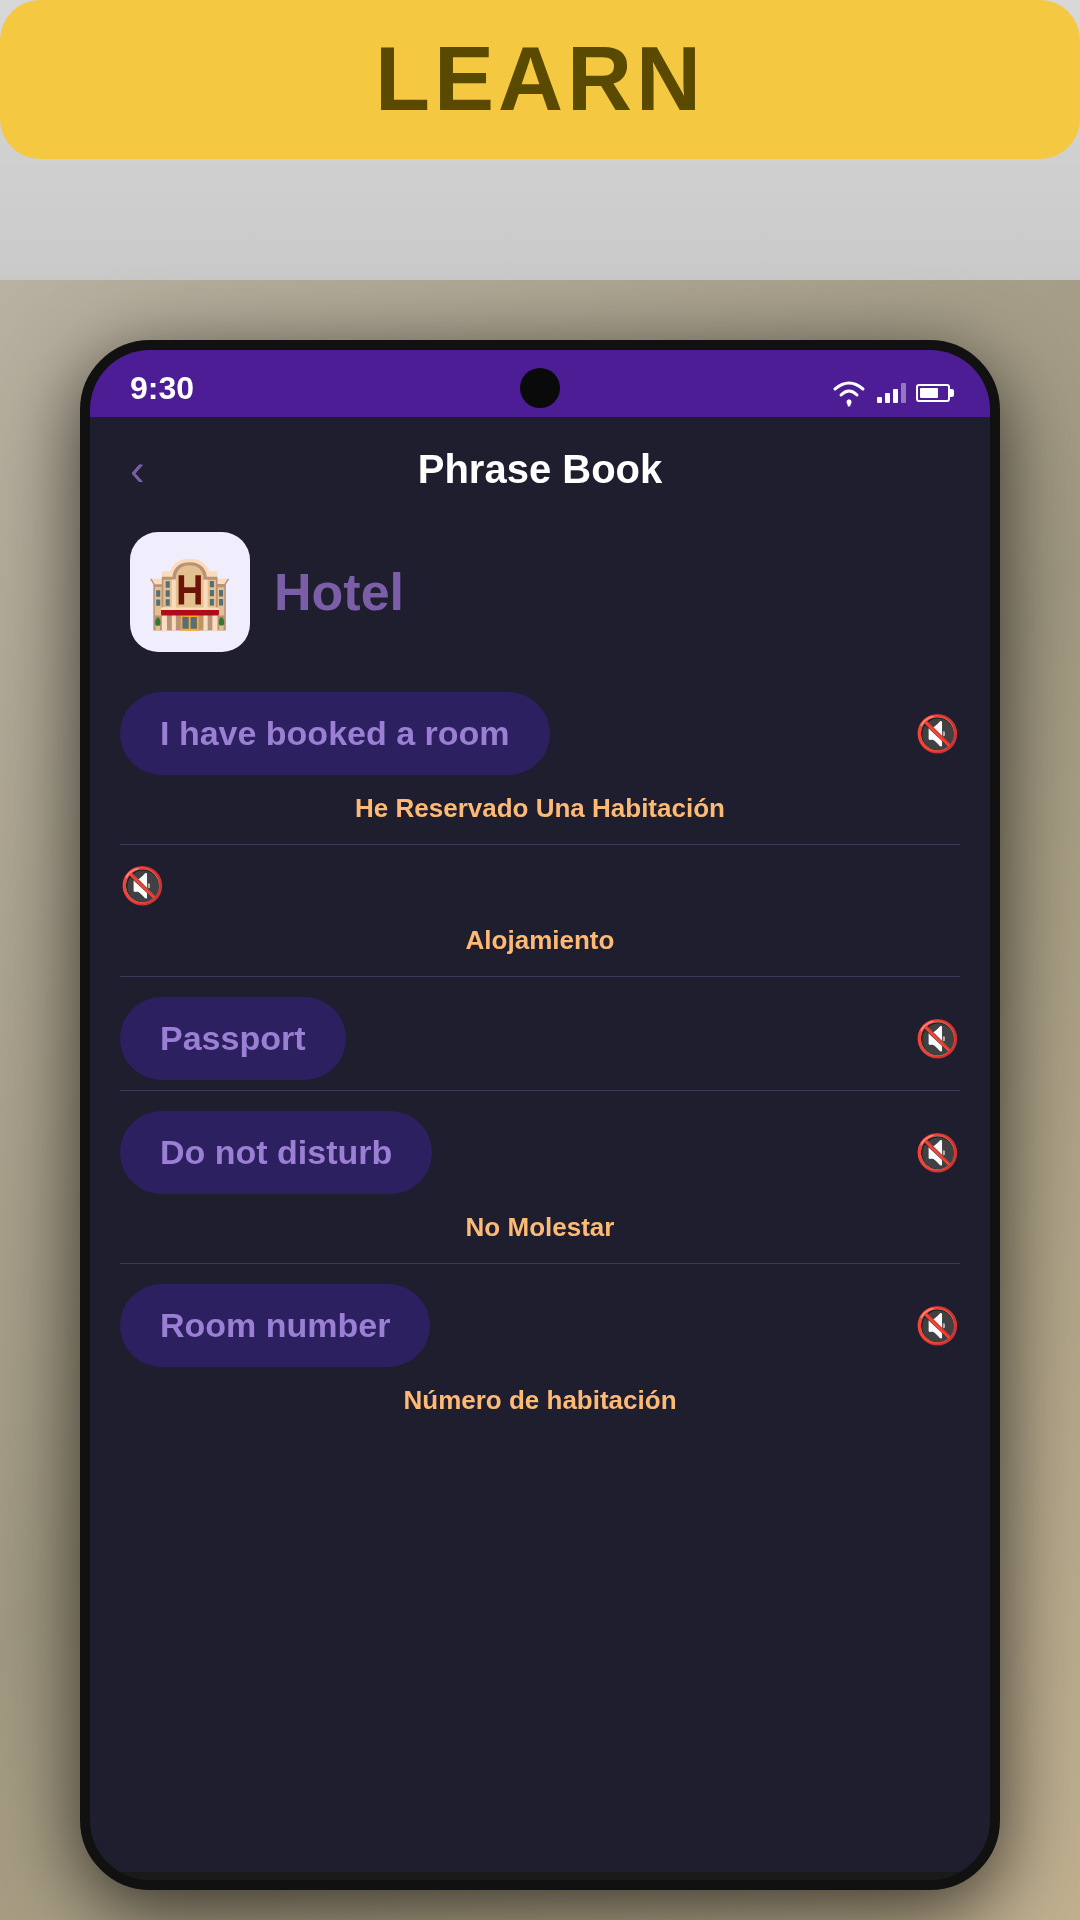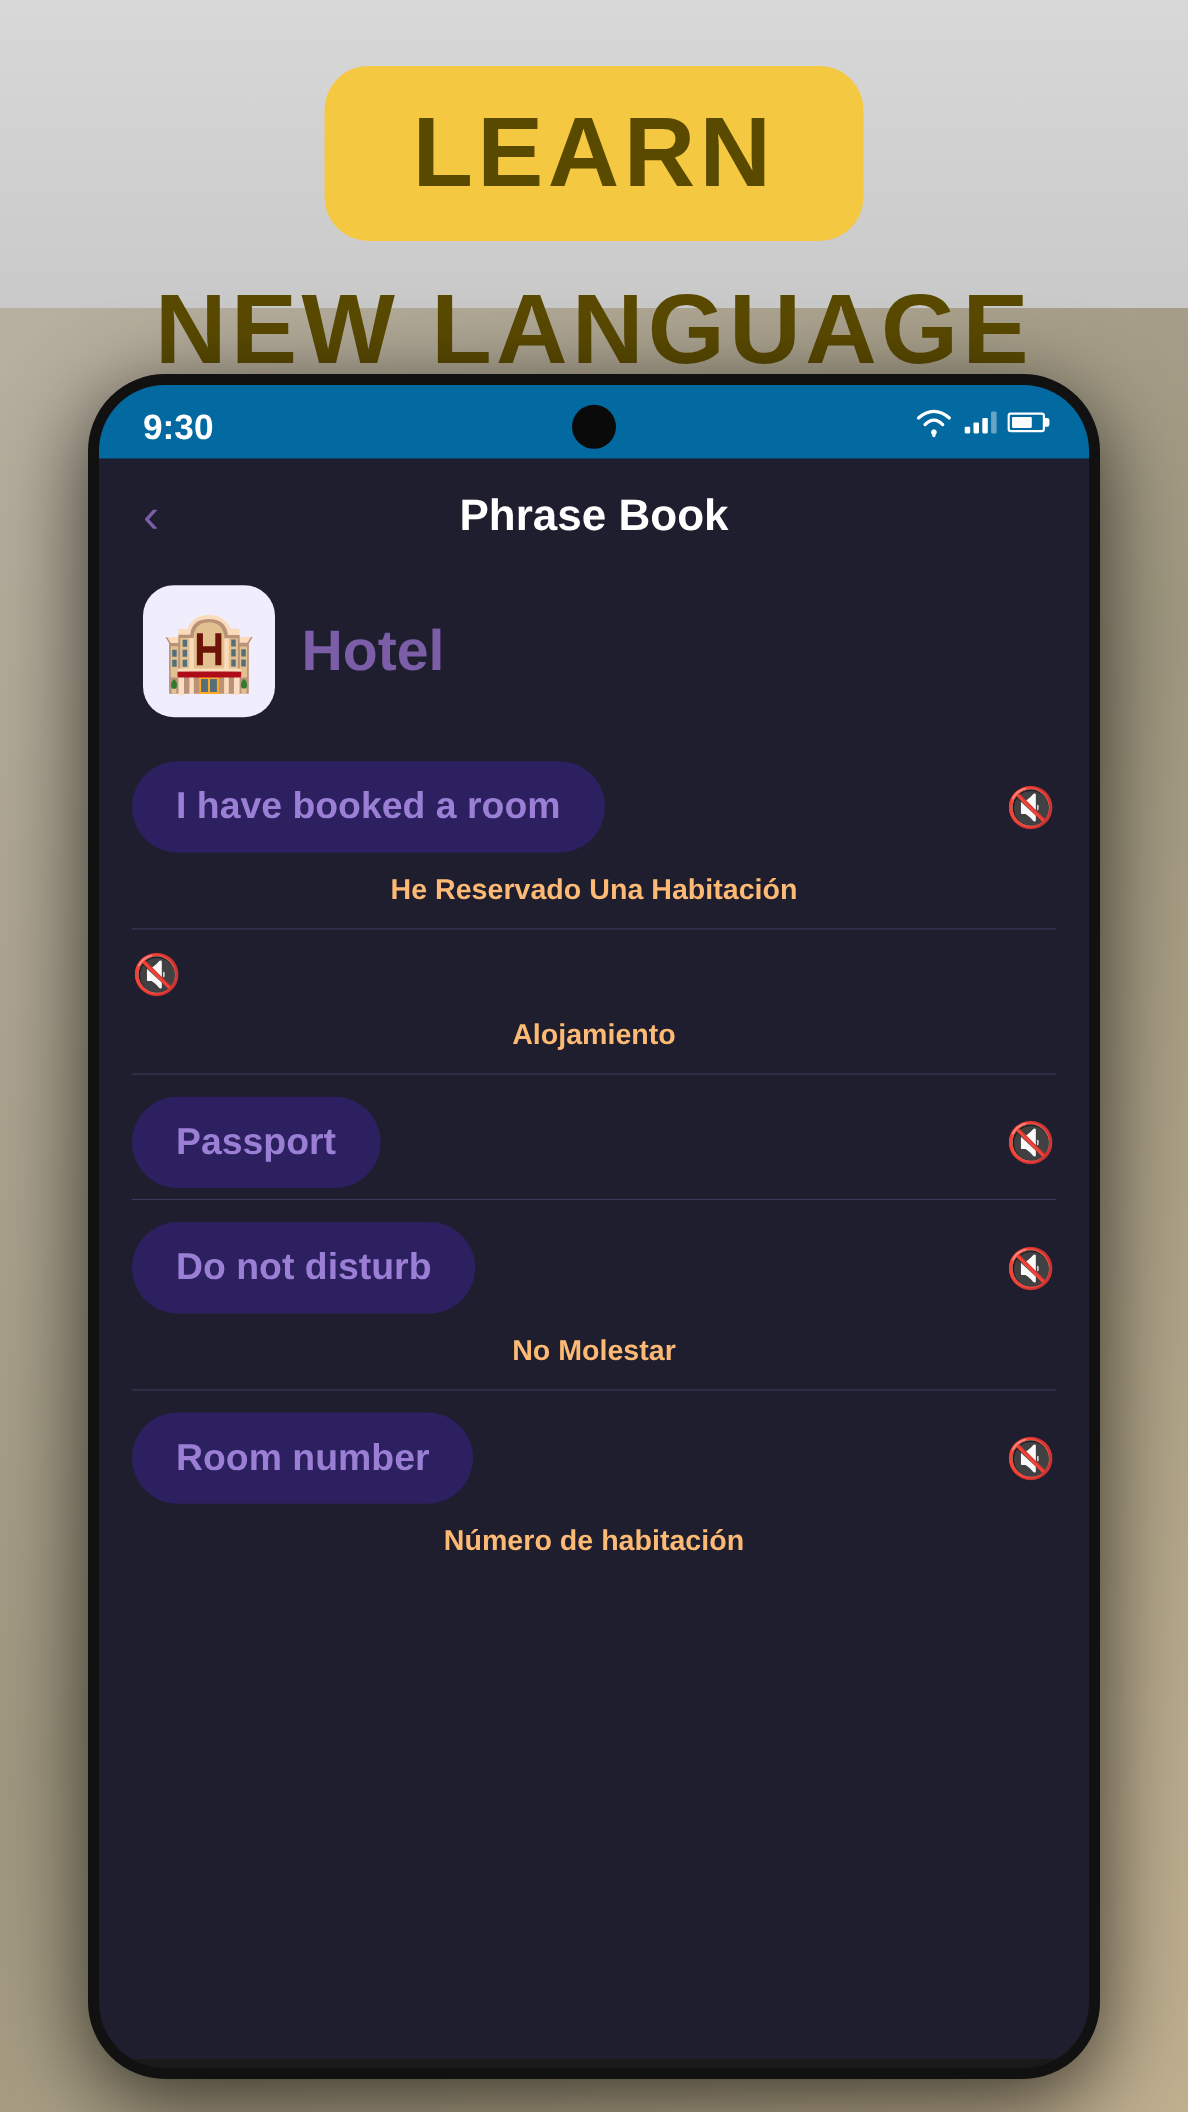--- a/index.html
+++ b/index.html
@@ -31,23 +31,20 @@
       background: linear-gradient(135deg, #b8b0a0 0%, #a09880 50%, #c0b090 100%);
       z-index: 0;
     }
 
     
     .header-section {
       position: relative;
       z-index: 10;
       display: flex;
       flex-direction: column;
-      align-items: center;
-      padding-top: 60px;
-      gap: 20px;
     }
 
     .learn-badge {
       background: #f5c842;
       border-radius: 40px;
       padding: 28px 80px;
       display: flex;
       align-items: center;
       justify-content: center;
     }
@@ -81,23 +78,23 @@
       border: 10px solid #111;
       z-index: 20;
       overflow: hidden;
       box-shadow: 0 20px 80px rgba(0,0,0,0.7);
     }
 
     
     .phone-status-bar {
       display: flex;
       justify-content: space-between;
-      align-items: flex-start;
+      align-items: flex-end;
       padding: 20px 40px 10px;
-      background: #0369a1;
+      background: #4c1d95;
     }
 
     .status-time {
       font-size: 32px;
       font-weight: 700;
       color: #ffffff;
     }
 
     .status-icons {
       display: flex;
@@ -275,21 +272,20 @@
 </head>
 <body>
 
 <div class="bg-overlay"></div>
 <div class="bg-building"></div>
 
 <div class="header-section">
   <div class="learn-badge">
     <span class="learn-text">LEARN</span>
   </div>
-  <span class="new-language-text">NEW LANGUAGE</span>
 </div>
 
 <div class="phone-frame">
   <div class="camera-notch"></div>
 
   <div class="phone-status-bar">
     <span class="status-time">9:30</span>
     <div class="status-icons">
 
       <svg width="36" height="28" viewBox="0 0 36 28" fill="white">

